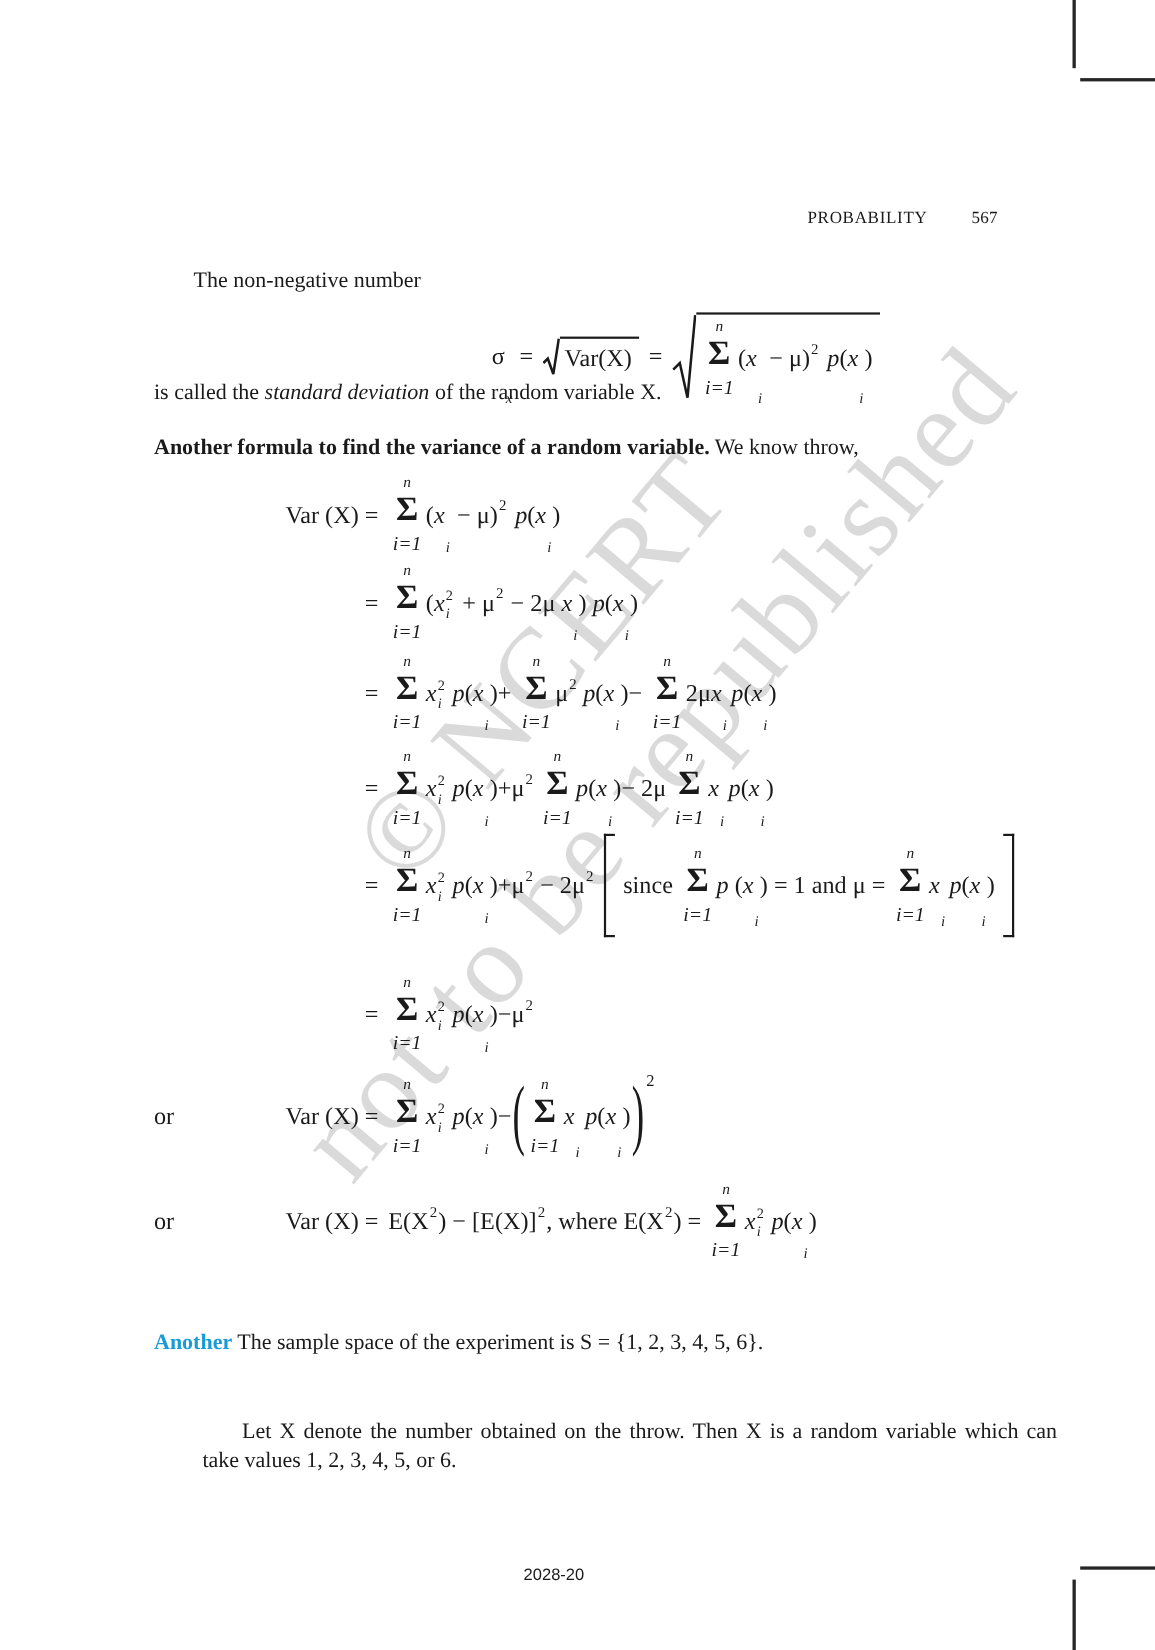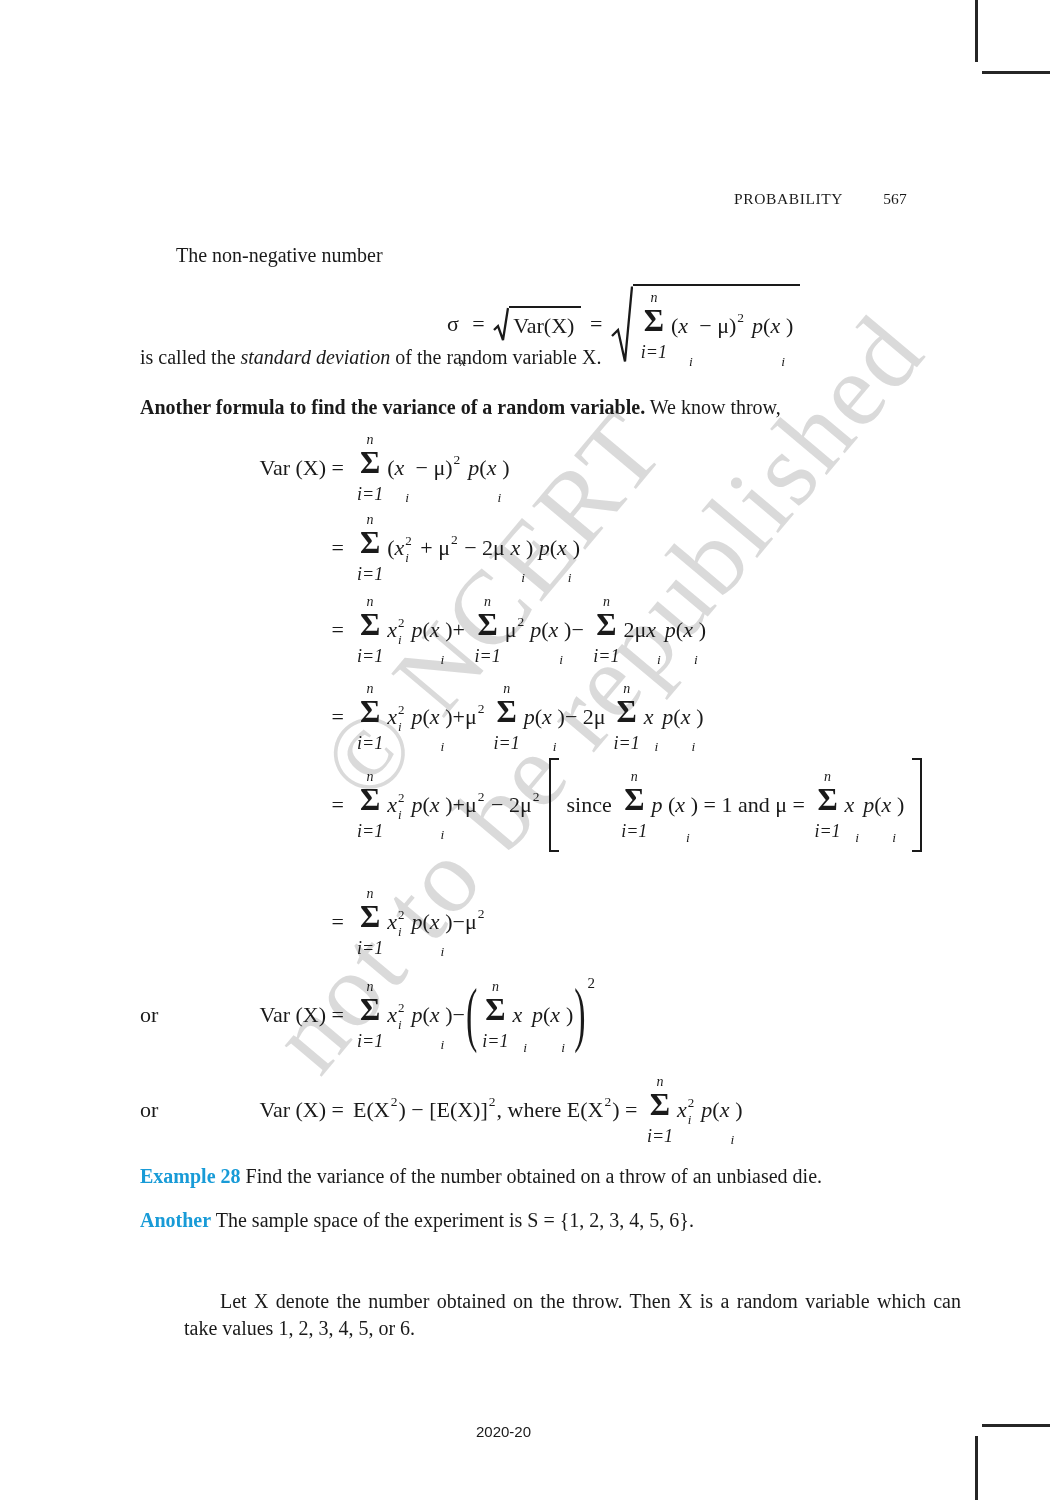--- a/index.html
+++ b/index.html
@@ -123,29 +123,26 @@
       <div class="eqrow"><span class="lead">Var (X) =</span><span class="sum"><span class="top">n</span><span class="sig">Σ</span><span class="bot">i=1</span></span><span class="tk">(</span><span class="tk it">x</span><span class="sb">i</span><span class="tk"> − μ)</span><span class="sp">2</span><span class="gap" style="width: 7px;"></span><span class="tk it">p</span><span class="tk">(</span><span class="tk it">x</span><span class="sb">i</span><span class="tk">)</span></div>
       <div class="eqrow"><span class="lead">=</span><span class="sum"><span class="top">n</span><span class="sig">Σ</span><span class="bot">i=1</span></span><span class="tk">(</span><span class="tk it">x</span><span class="ss"><span class="sst">2</span><span class="ssb">i</span></span><span class="tk"> + μ</span><span class="sp">2</span><span class="tk"> − 2μ </span><span class="tk it">x</span><span class="sb">i</span><span class="tk">) </span><span class="tk it">p</span><span class="tk">(</span><span class="tk it">x</span><span class="sb">i</span><span class="tk">)</span></div>
       <div class="eqrow"><span class="lead">=</span><span class="sum"><span class="top">n</span><span class="sig">Σ</span><span class="bot">i=1</span></span><span class="tk it">x</span><span class="ss"><span class="sst">2</span><span class="ssb">i</span></span><span class="gap" style="width: 4px;"></span><span class="tk it">p</span><span class="tk">(</span><span class="tk it">x</span><span class="sb">i</span><span class="tk">)+ </span><span class="sum"><span class="top">n</span><span class="sig">Σ</span><span class="bot">i=1</span></span><span class="tk">μ</span><span class="sp">2</span><span class="gap" style="width: 5px;"></span><span class="tk it">p</span><span class="tk">(</span><span class="tk it">x</span><span class="sb">i</span><span class="tk">)− </span><span class="sum"><span class="top">n</span><span class="sig">Σ</span><span class="bot">i=1</span></span><span class="tk">2μ</span><span class="tk it">x</span><span class="sb">i</span><span class="gap" style="width: 3px;"></span><span class="tk it">p</span><span class="tk">(</span><span class="tk it">x</span><span class="sb">i</span><span class="tk">)</span></div>
       <div class="eqrow"><span class="lead">=</span><span class="sum"><span class="top">n</span><span class="sig">Σ</span><span class="bot">i=1</span></span><span class="tk it">x</span><span class="ss"><span class="sst">2</span><span class="ssb">i</span></span><span class="gap" style="width: 4px;"></span><span class="tk it">p</span><span class="tk">(</span><span class="tk it">x</span><span class="sb">i</span><span class="tk">)+μ</span><span class="sp">2</span><span class="gap" style="width: 4px;"></span><span class="sum"><span class="top">n</span><span class="sig">Σ</span><span class="bot">i=1</span></span><span class="tk it">p</span><span class="tk">(</span><span class="tk it">x</span><span class="sb">i</span><span class="tk">)− 2μ</span><span class="gap" style="width: 4px;"></span><span class="sum"><span class="top">n</span><span class="sig">Σ</span><span class="bot">i=1</span></span><span class="tk it">x</span><span class="sb">i</span><span class="gap" style="width: 3px;"></span><span class="tk it">p</span><span class="tk">(</span><span class="tk it">x</span><span class="sb">i</span><span class="tk">)</span></div>
       <div class="eqrow"><span class="lead">=</span><span class="sum"><span class="top">n</span><span class="sig">Σ</span><span class="bot">i=1</span></span><span class="tk it">x</span><span class="ss"><span class="sst">2</span><span class="ssb">i</span></span><span class="gap" style="width: 4px;"></span><span class="tk it">p</span><span class="tk">(</span><span class="tk it">x</span><span class="sb">i</span><span class="tk">)+μ</span><span class="sp">2</span><span class="tk"> − 2μ</span><span class="sp">2</span><span class="fnc"><span class="fb l"></span><span class="fnc-c" style="display: inline-flex; align-items: center;"><span class="tk">since </span><span class="sum"><span class="top">n</span><span class="sig">Σ</span><span class="bot">i=1</span></span><span class="tk it">p</span><span class="tk"> (</span><span class="tk it">x</span><span class="sb">i</span><span class="tk">) = 1 and μ = </span><span class="sum"><span class="top">n</span><span class="sig">Σ</span><span class="bot">i=1</span></span><span class="tk it">x</span><span class="sb">i</span><span class="gap" style="width: 3px;"></span><span class="tk it">p</span><span class="tk">(</span><span class="tk it">x</span><span class="sb">i</span><span class="tk">)</span></span><span class="fb r"></span></span></div>
       <div class="eqrow"><span class="lead">=</span><span class="sum"><span class="top">n</span><span class="sig">Σ</span><span class="bot">i=1</span></span><span class="tk it">x</span><span class="ss"><span class="sst">2</span><span class="ssb">i</span></span><span class="gap" style="width: 4px;"></span><span class="tk it">p</span><span class="tk">(</span><span class="tk it">x</span><span class="sb">i</span><span class="tk">)−μ</span><span class="sp">2</span></div>
       <div class="eqrow"><span class="side">or</span><span class="lead">Var (X) =</span><span class="sum"><span class="top">n</span><span class="sig">Σ</span><span class="bot">i=1</span></span><span class="tk it">x</span><span class="ss"><span class="sst">2</span><span class="ssb">i</span></span><span class="gap" style="width: 4px;"></span><span class="tk it">p</span><span class="tk">(</span><span class="tk it">x</span><span class="sb">i</span><span class="tk">)−</span><span class="bp">(</span><span class="prn-c" style="display: inline-flex; align-items: center;"><span class="sum"><span class="top">n</span><span class="sig">Σ</span><span class="bot">i=1</span></span><span class="tk it">x</span><span class="sb">i</span><span class="gap" style="width: 4px;"></span><span class="tk it">p</span><span class="tk">(</span><span class="tk it">x</span><span class="sb">i</span><span class="tk">)</span></span><span class="bp">)</span><span class="pexp">2</span></div>
       <div class="eqrow"><span class="side">or</span><span class="lead">Var (X) =</span><span class="tk">E(X</span><span class="sp">2</span><span class="tk">) − [E(X)]</span><span class="sp">2</span><span class="tk">, where E(X</span><span class="sp">2</span><span class="tk">) = </span><span class="sum"><span class="top">n</span><span class="sig">Σ</span><span class="bot">i=1</span></span><span class="tk it">x</span><span class="ss"><span class="sst">2</span><span class="ssb">i</span></span><span class="gap" style="width: 4px;"></span><span class="tk it">p</span><span class="tk">(</span><span class="tk it">x</span><span class="sb">i</span><span class="tk">)</span></div>
     </div>
 
-  <div class="para" id="p-example">
-    <span class="blue">Example 28</span><span> Find the variance of the number obtained on a throw of an unbiased die.</span>
-  </div>
 
   <div class="para" id="p-solution">
     <span class="blue">Another</span><span> The sample space of the experiment is S = {1, 2, 3, 4, 5, 6}.</span>
   </div>
 
   <div class="para indent just" id="p-letx">
     <span>Let X denote the number obtained on the throw. Then X is a random variable which can take values 1, 2, 3, 4, 5, or 6.</span>
   </div>
 
   <div class="footer">
-    <span>2020-20</span>
+    <span>2028-20</span>
   </div>
 
 </div>
 
 </body></html>

